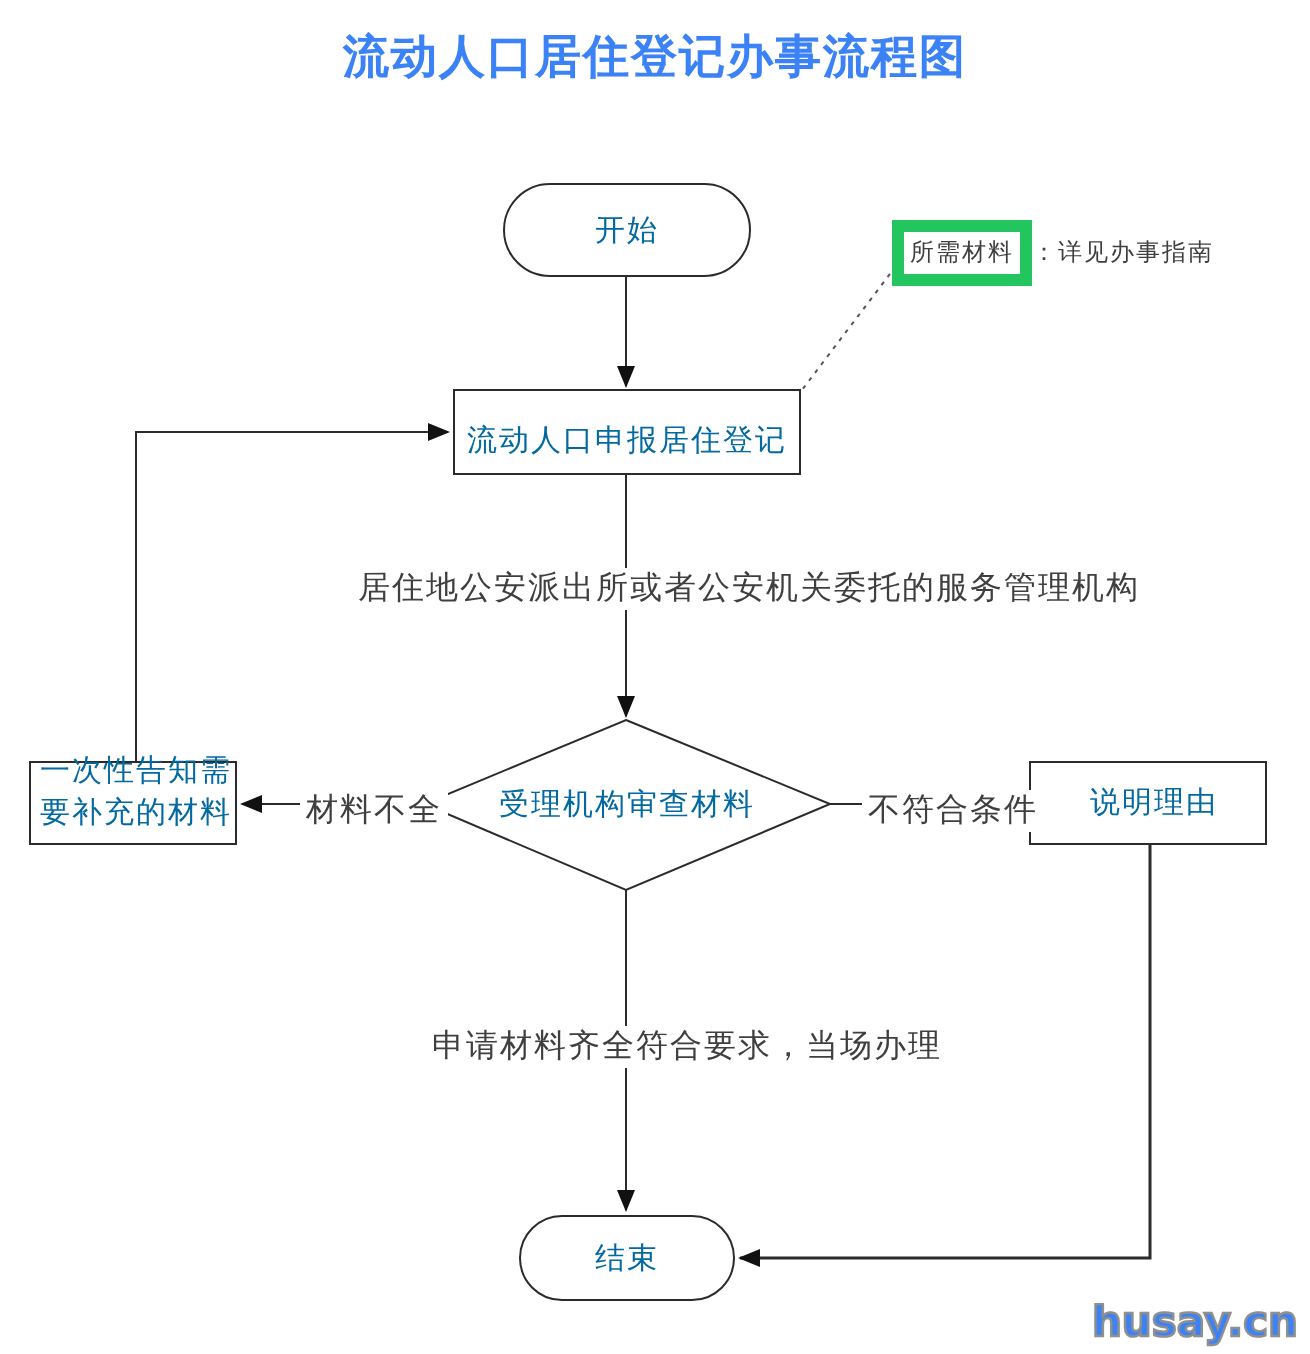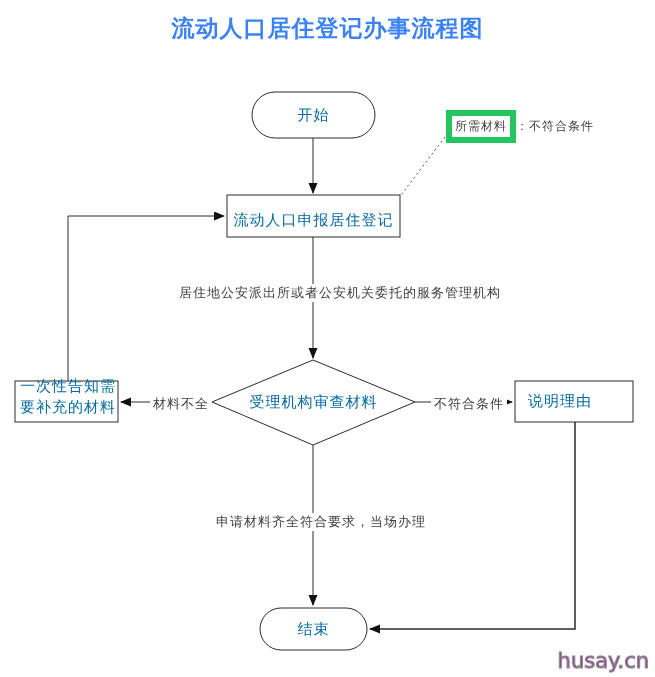--- a/index.html
+++ b/index.html
@@ -27,21 +27,21 @@
     font-size: 15px;
     display: flex;
     align-items: center;
     justify-content: center;
     text-align: right;
     letter-spacing: 1px;
   }
   .edge-label {
     position: absolute;
     color: #3f3f3f;
-    font-size: 13px;
+    font-size: 16px;
     background: #ffffff;
     white-space: nowrap;
     padding: 0 3px;
     letter-spacing: 1px;
   }
   .annotation {
     position: absolute;
     left: 446px; top: 110px;
     color: #3f3f3f;
     font-size: 12px;
@@ -51,22 +51,22 @@
   .annotation .boxed {
     display: inline-block;
     border: 6px solid #22c55e;
     padding: 2px 3px;
   }
   .watermark {
     position: absolute;
     right: 6px; bottom: 4px;
     font-family: "DejaVu Sans", "Liberation Sans", sans-serif;
     font-size: 21px;
-    font-weight: normal;
-    color: #a21caf;
+    font-weight: bold;
+    color: #3b82f6;
     -webkit-text-stroke: 1.2px #8f8f8f;
     text-shadow: 0 0 1px #9a9a9a;
     letter-spacing: 0px;
   }
 </style>
 </head>
 <body>
 
 <div class="canvas">
 
@@ -97,31 +97,31 @@
   <div class="title">流动人口居住登记办事流程图</div>
 
   <div class="node-label" style="left:252px; top:92px; width:123px; height:46px;">开始</div>
 
   <div class="node-label" style="left:227px; top:199px; width:173px; height:42px;">流动人口申报居住登记</div>
 
   <div class="node-label" style="left:212px; top:360px; width:203px; height:85px;">受理机构审查材料</div>
 
   <div class="node-label" style="left:17px; top:381px; width:99px; height:31px; line-height:1.35; font-size:15px;">一次性告知需要补充的材料</div>
 
-  <div class="node-label" style="left:501px; top:381px; width:118px; height:41px;">说明理由</div>
+  <div class="node-label" style="left:518px; top:381px; width:118px; height:41px;">说明理由</div>
 
   <div class="node-label" style="left:260px; top:608px; width:107px; height:42px;">结束</div>
 
   <div class="edge-label" style="left:176px; top:284px;">居住地公安派出所或者公安机关委托的服务管理机构</div>
 
   <div class="edge-label" style="left:134px; top:395px;margin-left:16px;">材料不全</div>
 
   <div class="edge-label" style="left:431px; top:395px;">不符合条件</div>
 
   <div class="edge-label" style="left:213px; top:513px;">申请材料齐全符合要求，当场办理</div>
 
   <div class="annotation">
-    <span class="boxed">所需材料</span><span>：不符合条件</span>
+    <span class="boxed">所需材料</span><span>：详见办事指南</span>
   </div>
 
   <div class="watermark">husay.cn</div>
 
 </div>
 
 </body></html>

